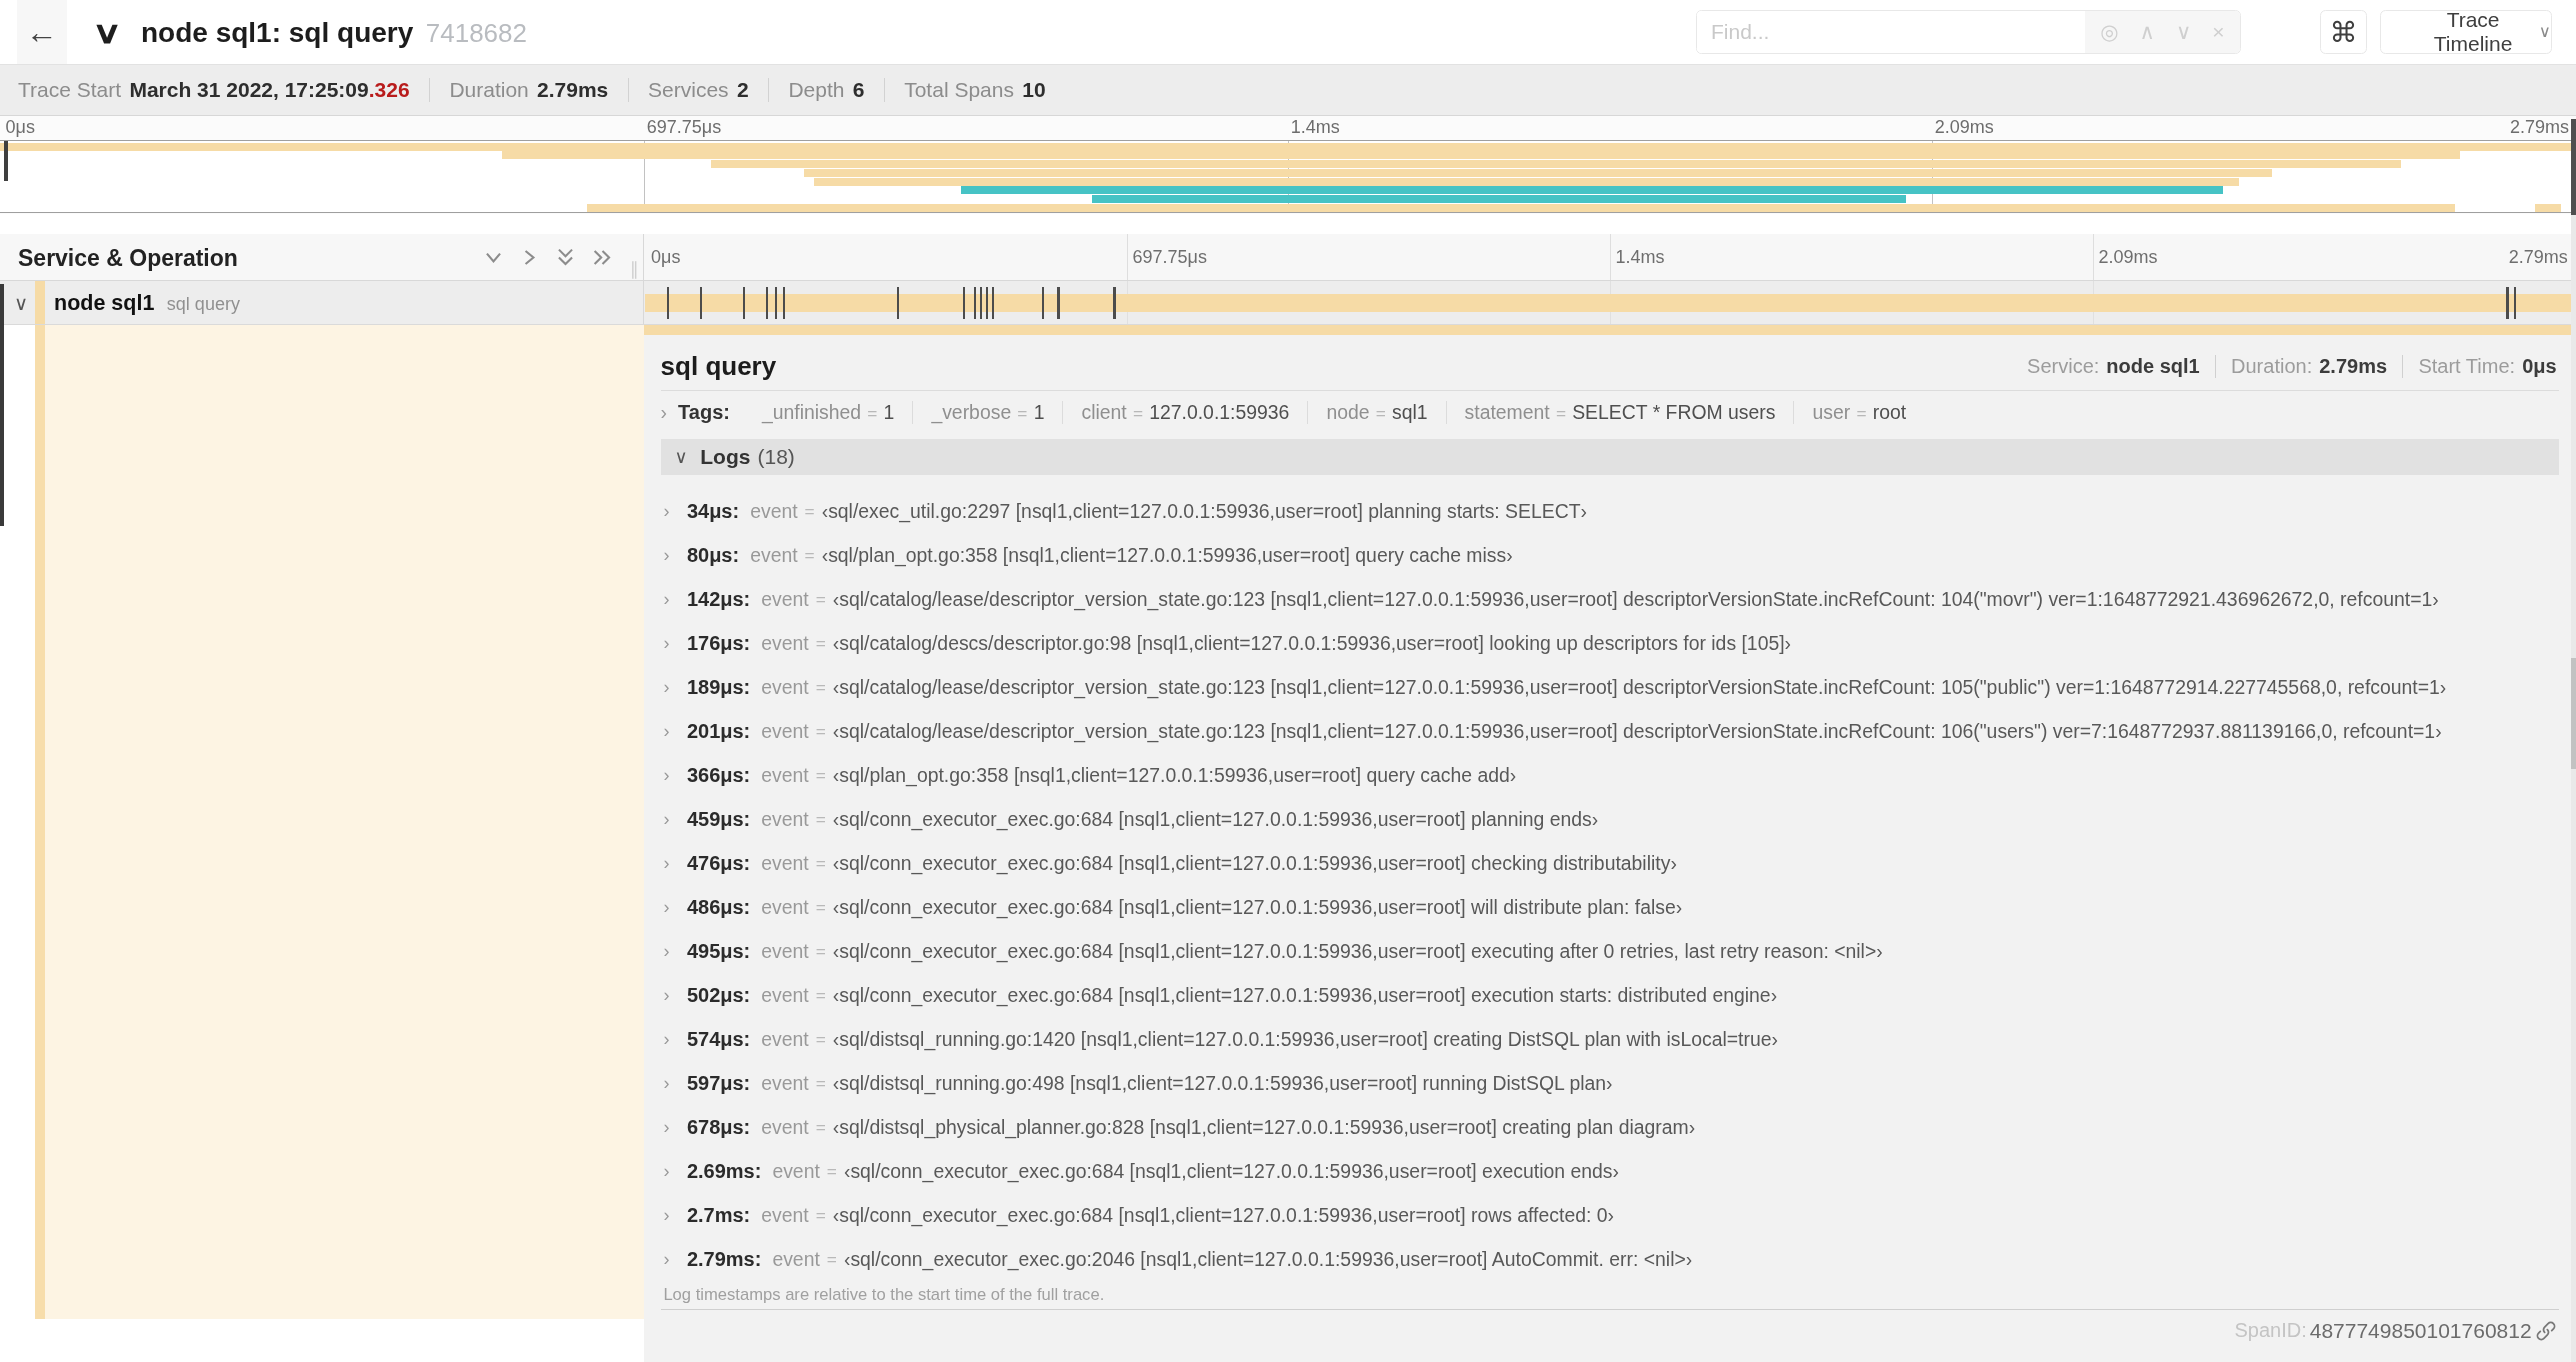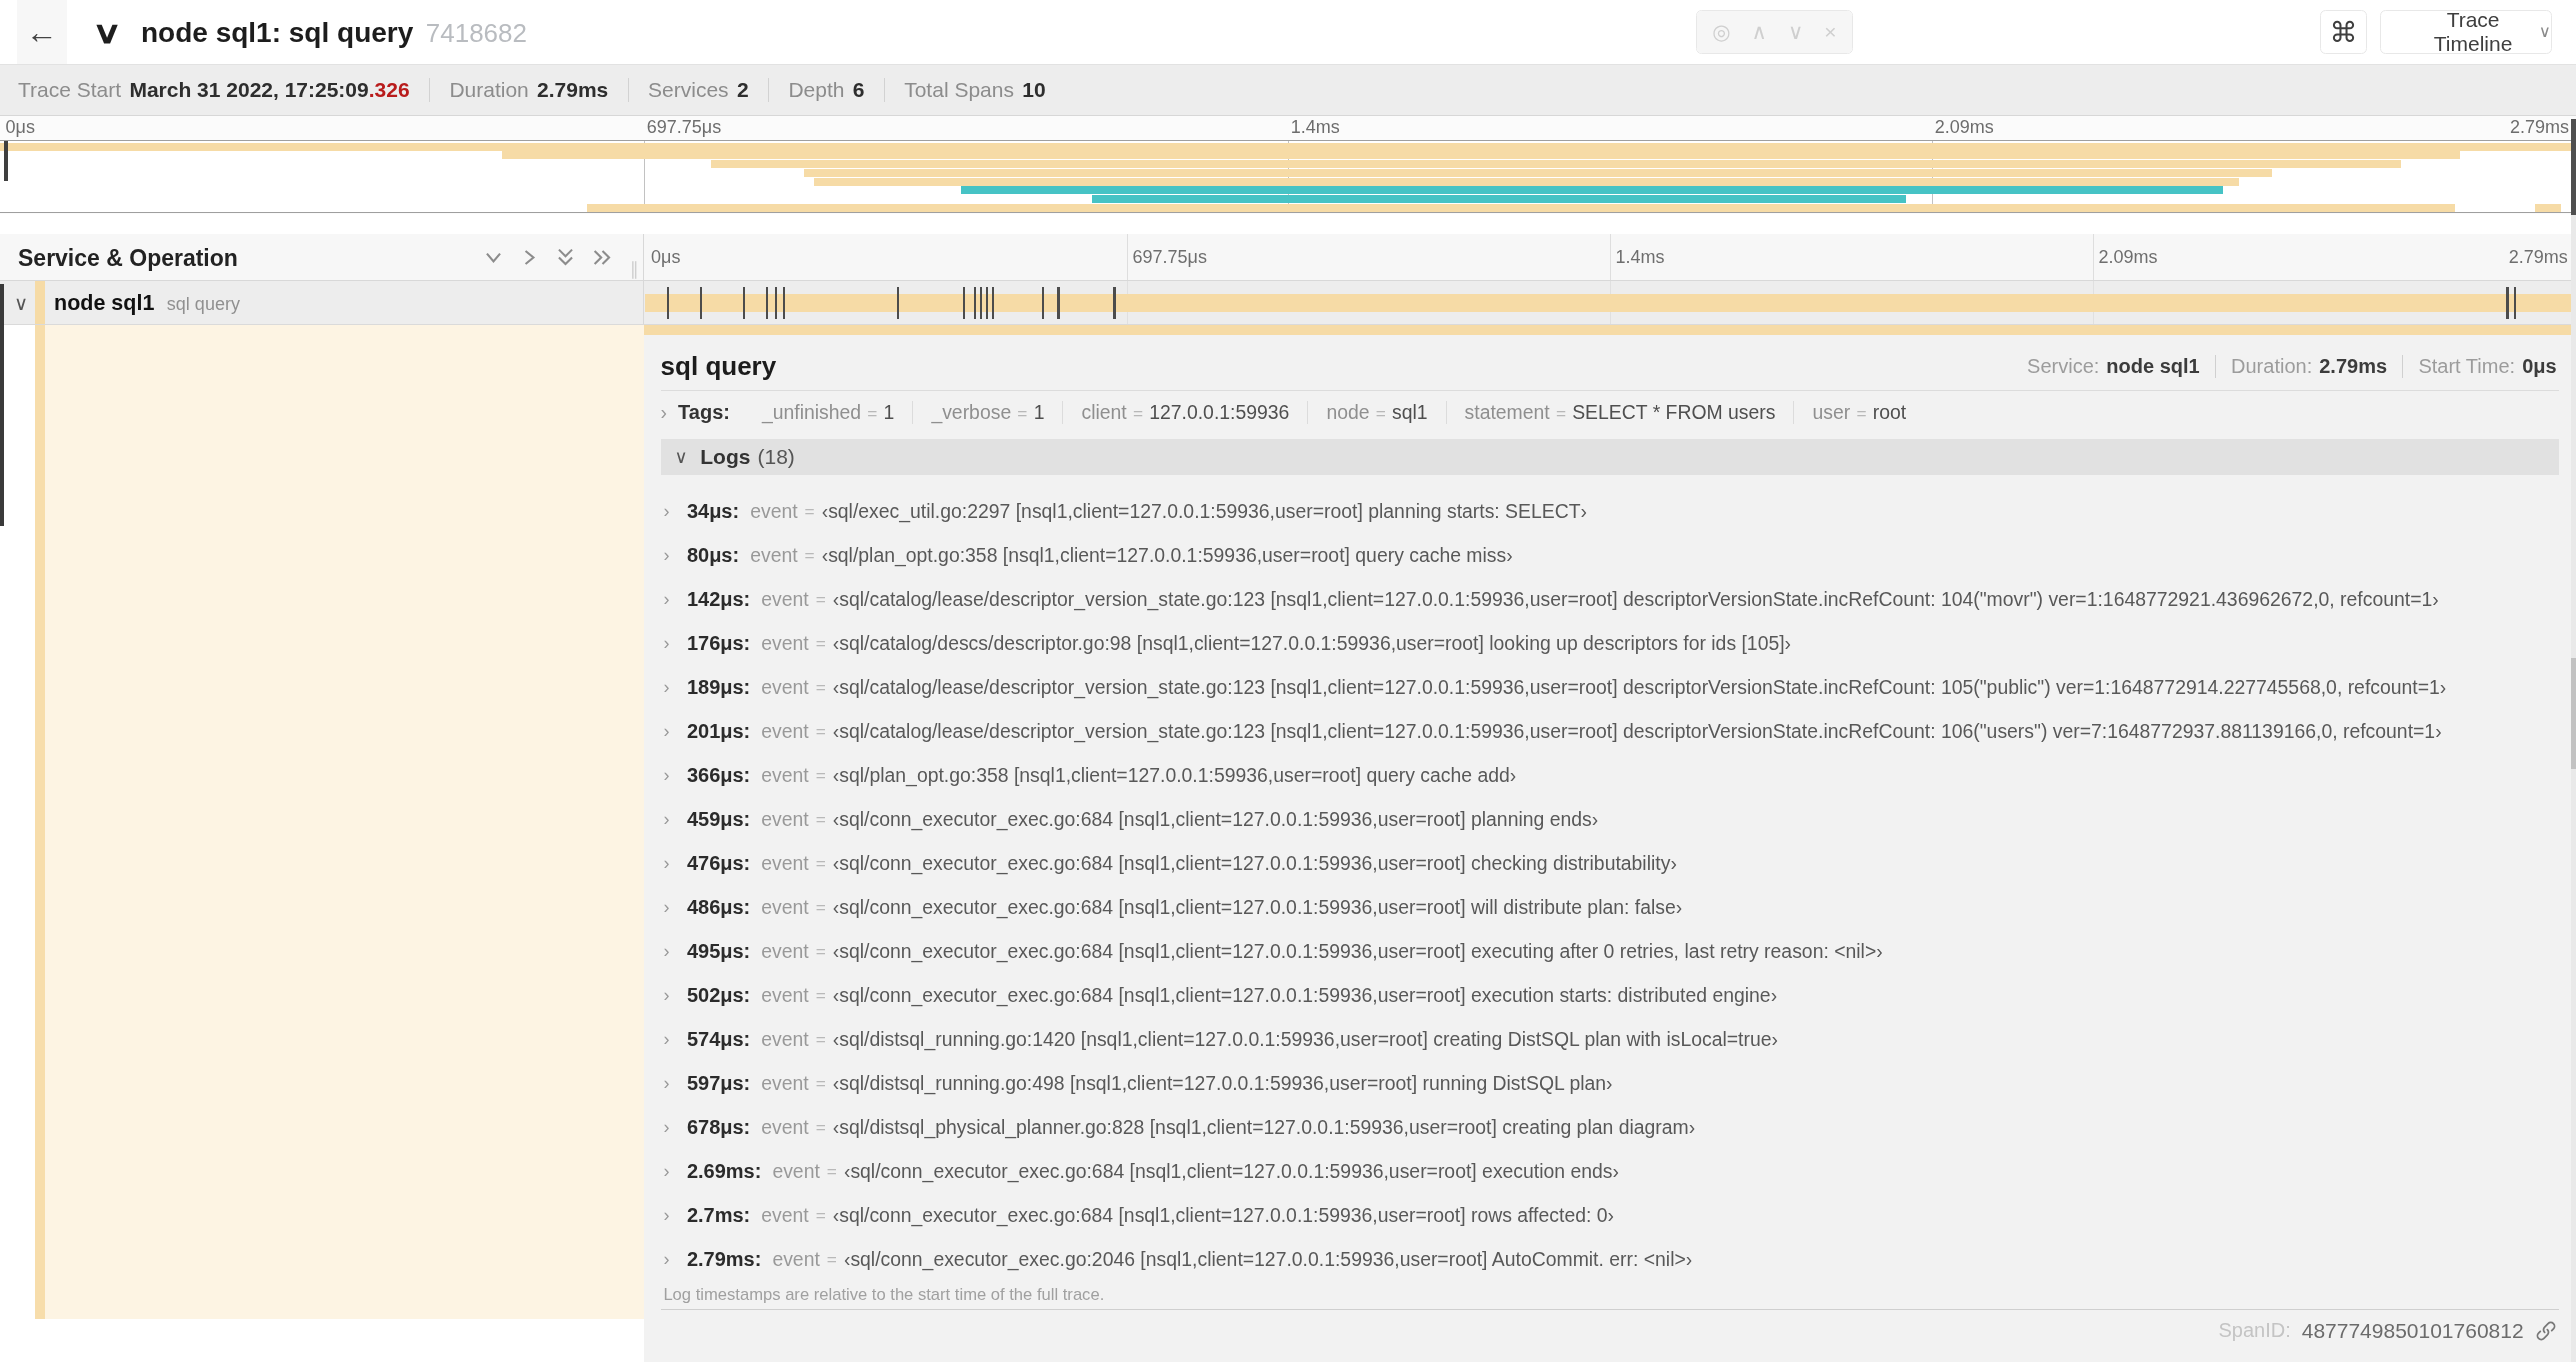--- a/index.html
+++ b/index.html
@@ -97,41 +97,42 @@
   .logs-label { font-weight:bold; color:#333; font-size:21px; }
   .logs-count { color:#555; font-size:21px; margin-left:7px; }
   .log-rows { padding-top:15.2px; }
   .log-row { height:44px; display:flex; align-items:center; white-space:nowrap; overflow:hidden; padding-left:2.8px; cursor:pointer; }
   .log-chev { color:#999; font-size:18px; width:23.5px; flex:0 0 auto; }
   .log-time { font-size:20px; font-weight:bold; color:#2b2b2b; margin-right:11px; }
   .log-key { font-size:19.4px; color:#999; }
   .log-eq { font-size:17.3px; color:#b9b9b9; padding:0 7px; }
   .log-val { font-size:19.4px; color:#585858; }
   .logs-note { height:28px; display:flex; align-items:center; font-size:16.6px; color:#a0a0a0; border-bottom:1.4px solid #cfcfcf; padding-left:2.8px; }
-  .spanid-row { height:42px; display:flex; align-items:center; justify-content:flex-end; gap:11px; padding-right:2.8px; }
+  .spanid-row { height:42px; display:flex; align-items:center; justify-content:flex-end; gap:3px; padding-right:2.8px; }
   .spanid-label { color:#c4c4c4; font-size:20px; }
   .spanid-value { color:#6b6b6b; font-size:21px; }
   .link-icon { cursor:pointer; }
 
   
   .sb-left { position:absolute; left:0; top:284px; width:4.2px; height:242px; background:#3a3a3a; }
   .sb-right-track { position:absolute; right:0; top:215px; width:5.5px; bottom:0; background:#e9e9e9; }
   .sb-right-mini { position:absolute; right:0; top:119px; width:5.5px; height:96px; background:#4f4f4f; }
   .sb-right-thumb { position:absolute; right:0; top:658px; width:5.5px; height:111px; background:#c2c2c2; }
 </style>
 </head>
 <body>
 
 <div class="screen">
 
   <header class="topbar">
     <button class="back-btn"><span>←</span></button>
     <span class="title-chevron">∨</span>
     <h1 class="trace-title"><span>node sql1: sql query</span><span class="trace-id">7418682</span></h1>
     <div class="find-group">
+      <input class="find-input" type="text" placeholder="Find..." style="">
       <div class="find-controls">
         <span>◎</span>
         <span>∧</span>
         <span>∨</span>
         <span>×</span>
       </div>
     </div>
     <button class="kbd-btn"><span>⌘</span></button>
     <button class="view-btn">
       <span>Trace Timeline</span>

